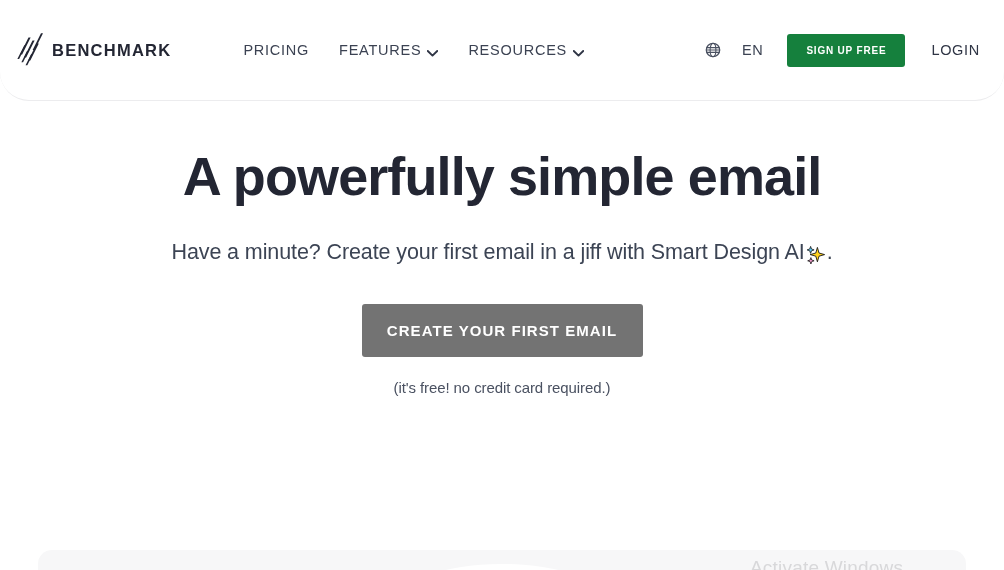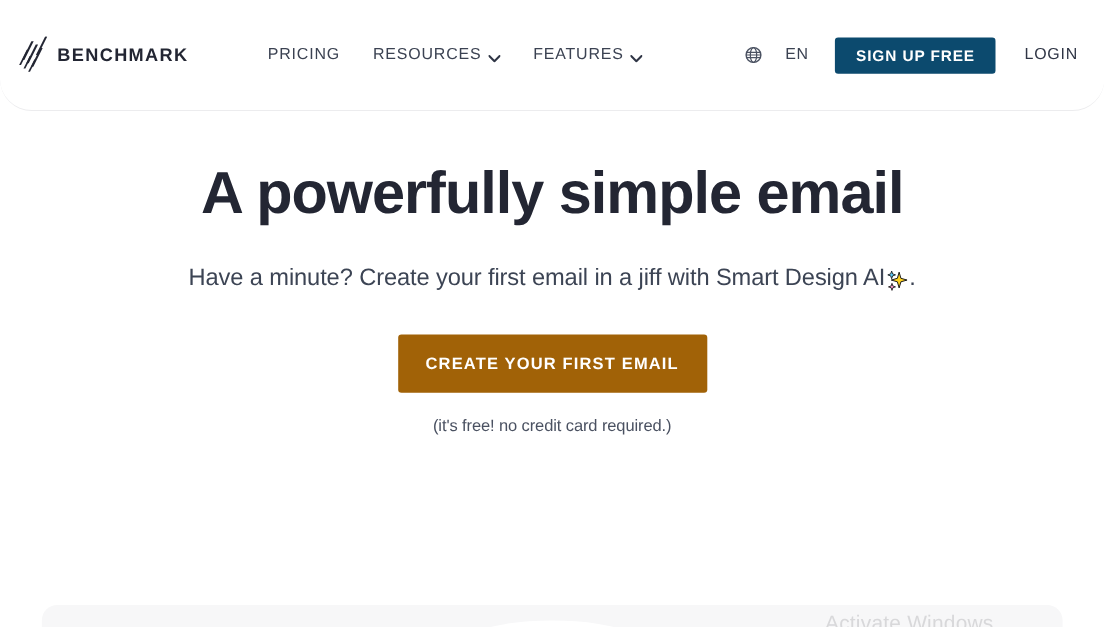--- a/index.html
+++ b/index.html
@@ -95,26 +95,26 @@
     letter-spacing: 0.6px;
     color: #3b4252;
     cursor: pointer;
     padding: 6px 8px;
     margin-right: 16px;
   }
 
   .globe-icon { width: 16px; height: 16px; display: block; flex: none; }
 
   .btn-signup {
-    background: #0c4a6e;
+    background: #15803d;
     color: #ffffff;
     border: none;
     border-radius: 3px;
     font-family: inherit;
-    font-size: 14px;
+    font-size: 10px;
     font-weight: 700;
     letter-spacing: 0.8px;
     padding: 0 19px;
     height: 33px;
     line-height: 33px;
     cursor: pointer;
     white-space: nowrap;
   }
 
   .login-link {
@@ -156,21 +156,21 @@
   .sparkle-svg {
     width: 22px;
     height: 22px;
     display: inline-block;
     vertical-align: -4px;
   }
 
   .btn-cta {
     display: inline-block;
     margin-top: 37px;
-    background: #a16207;
+    background: #737373;
     color: #ffffff;
     border: none;
     border-radius: 3px;
     font-family: inherit;
     font-size: 15px;
     font-weight: 700;
     letter-spacing: 1.05px;
     width: 281px;
     height: 53px;
     line-height: 53px;
@@ -240,30 +240,30 @@
     <span class="brand-name">BENCHMARK</span>
   </div>
 
   <nav class="main-nav">
 
     <div class="nav-item">
       <span>PRICING</span>
     </div>
 
     <div class="nav-item">
-      <span>RESOURCES</span>
+      <span>FEATURES</span>
       <span class="caret">
         <svg class="caret" viewBox="0 0 11 7" xmlns="http://www.w3.org/2000/svg">
           <path d="M0.8 1.0 L5.5 5.6 L10.2 1.0" fill="none" stroke="#2f3545" stroke-width="1.9" stroke-linecap="round" stroke-linejoin="round"></path>
         </svg>
       </span>
     </div>
 
     <div class="nav-item">
-      <span>FEATURES</span>
+      <span>RESOURCES</span>
       <span class="caret">
         <svg class="caret" viewBox="0 0 11 7" xmlns="http://www.w3.org/2000/svg">
           <path d="M0.8 1.0 L5.5 5.6 L10.2 1.0" fill="none" stroke="#2f3545" stroke-width="1.9" stroke-linecap="round" stroke-linejoin="round"></path>
         </svg>
       </span>
     </div>
 
   </nav>
 
   <div class="header-right">

